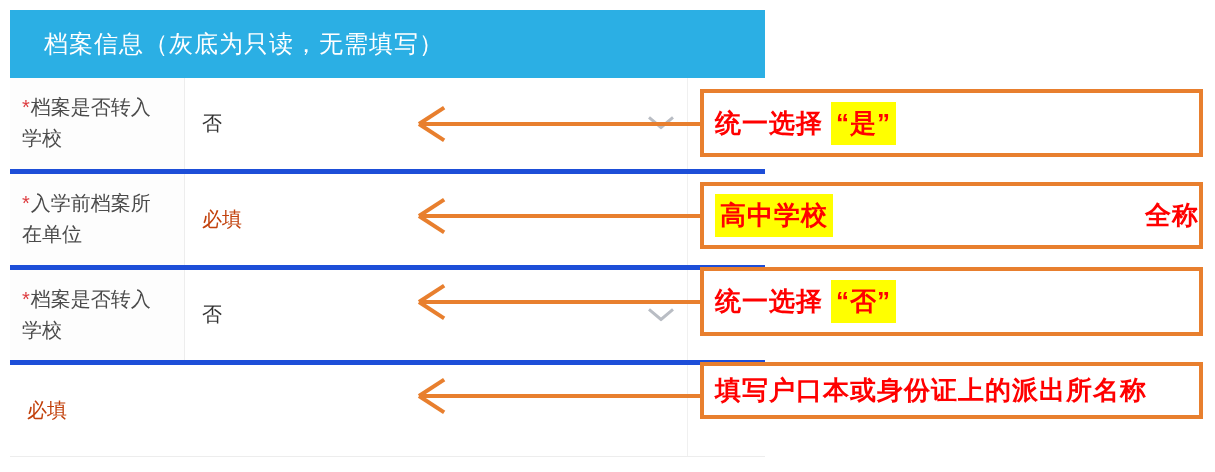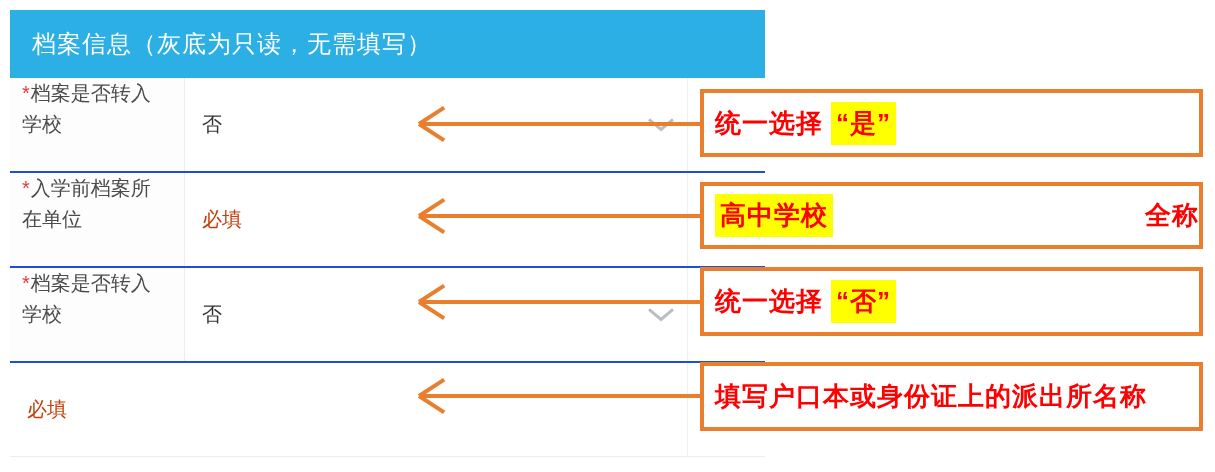--- a/index.html
+++ b/index.html
@@ -8,42 +8,42 @@
     width:1215px;height:472px;
     background:#ffffff;
     font-family:"Liberation Sans","DejaVu Sans",sans-serif;
     overflow:hidden;
   }
   
   .panel-header{
     position:absolute;left:10px;top:10px;width:755px;height:68px;
     background:#2bafe4;color:#ffffff;
     display:flex;align-items:center;
-    padding-left:22px;box-sizing:border-box;
+    padding-left:34px;box-sizing:border-box;
     font-size:24px;letter-spacing:1px;
   }
   
   .form-table{
     position:absolute;left:10px;top:78px;width:755px;height:379px;
     display:flex;flex-direction:column;
     border-bottom:1px solid #ededed;
     box-sizing:border-box;
   }
   .form-row{
     flex:1;display:flex;
-    border-top:2px solid #1d4ed8;
+    border-top:5px solid #1d4ed8;
     box-sizing:border-box;
   }
   .form-row:first-child{border-top:none;}
   .cell{box-sizing:border-box;}
   .cell.label{
     width:175px;
     background:#fdfdfd;
     border-right:1px solid #ededed;
-    display:flex;align-items:flex-start;
+    display:flex;align-items:center;
     padding:0 15px 0 12px;
     font-size:20px;line-height:31px;color:#4b4b4b;
   }
   .req{color:#dd3b3f;margin-right:1px;}
   .cell.value{
     flex:1;position:relative;
     display:flex;align-items:center;
     padding-left:17px;
     font-size:20px;color:#333333;
     background:#ffffff;
@@ -80,21 +80,21 @@
     border:4px solid #e87f2e;background:#ffffff;
     box-sizing:border-box;
     display:flex;align-items:center;
     padding-left:11px;
     font-size:26px;font-weight:bold;color:#ff0000;
     letter-spacing:1px;white-space:nowrap;
   }
   .ann.b1{top:89px;height:68px;}
   .ann.b2{top:182px;height:67px;justify-content:space-between;}
   .ann.b3{top:267px;height:69px;}
-  .ann.b4{top:362px;height:69px;}
+  .ann.b4{top:362px;height:57px;}
   .hl{background:#ffff00;padding:4px 5px;}
   .seg + .hl{margin-left:8px;}
 </style>
 </head>
 <body>
 
 <div class="page">
 
   <div class="panel-header">
     <span>档案信息（灰底为只读，无需填写）</span>

